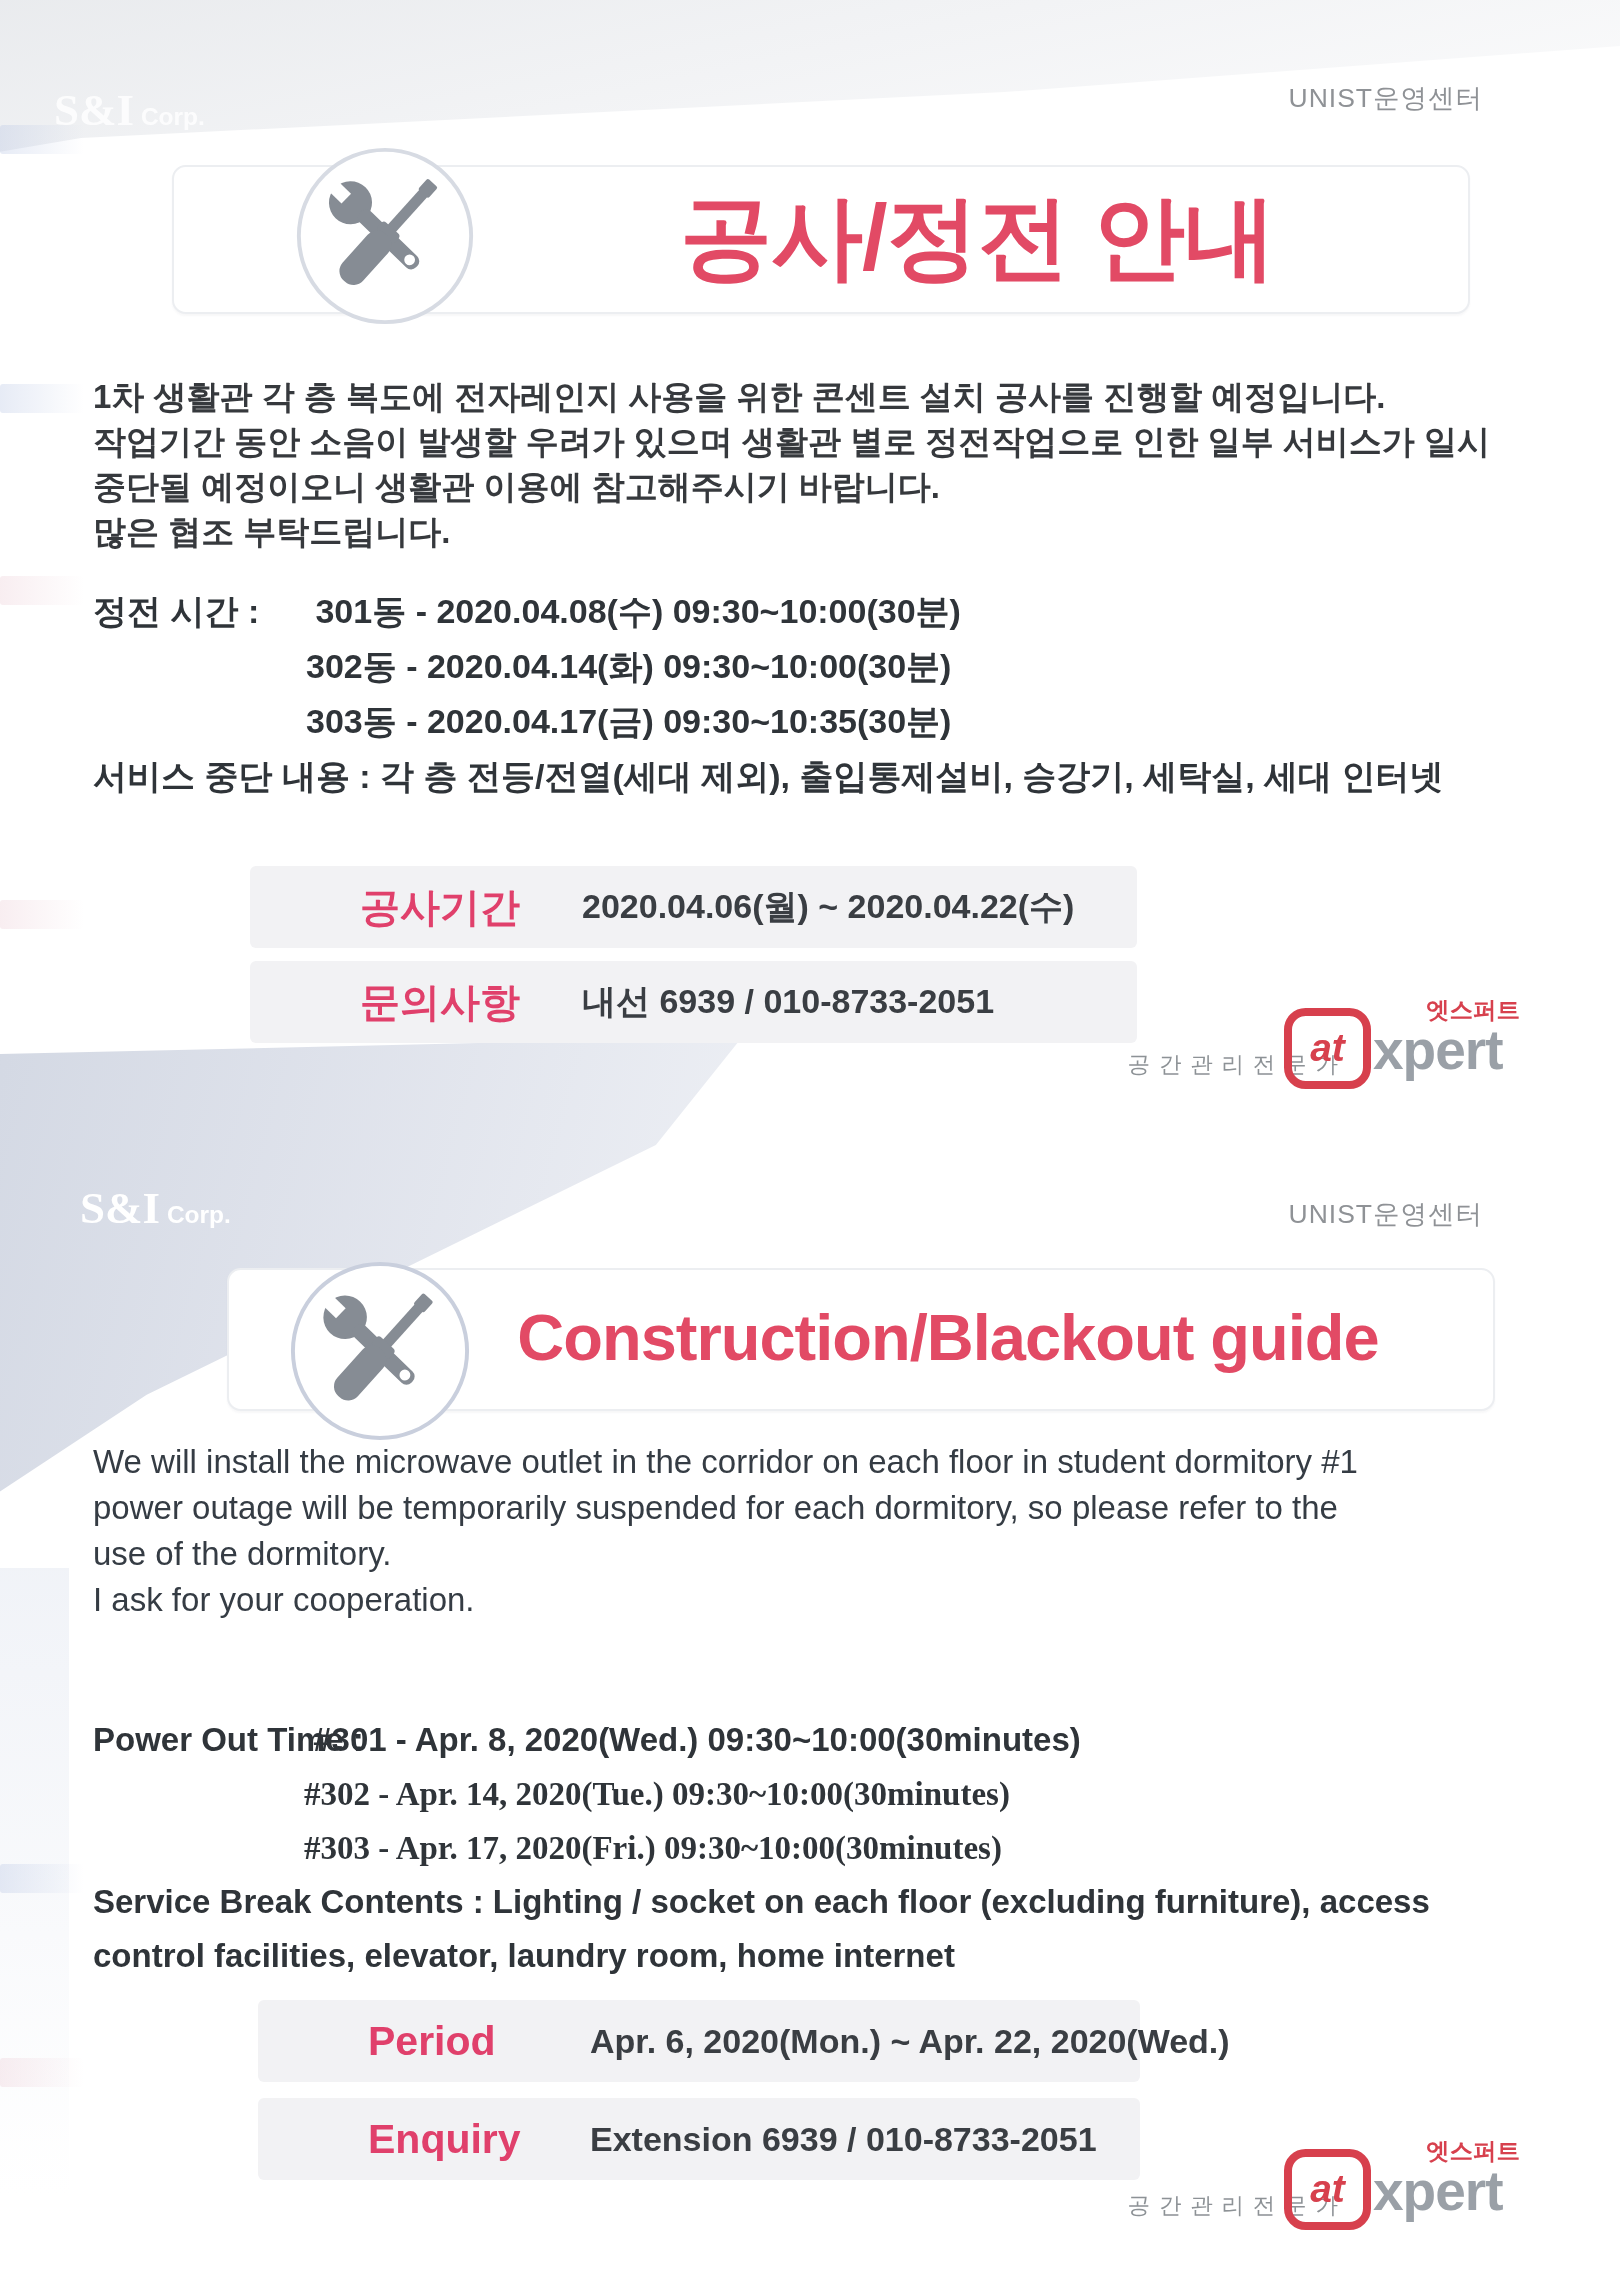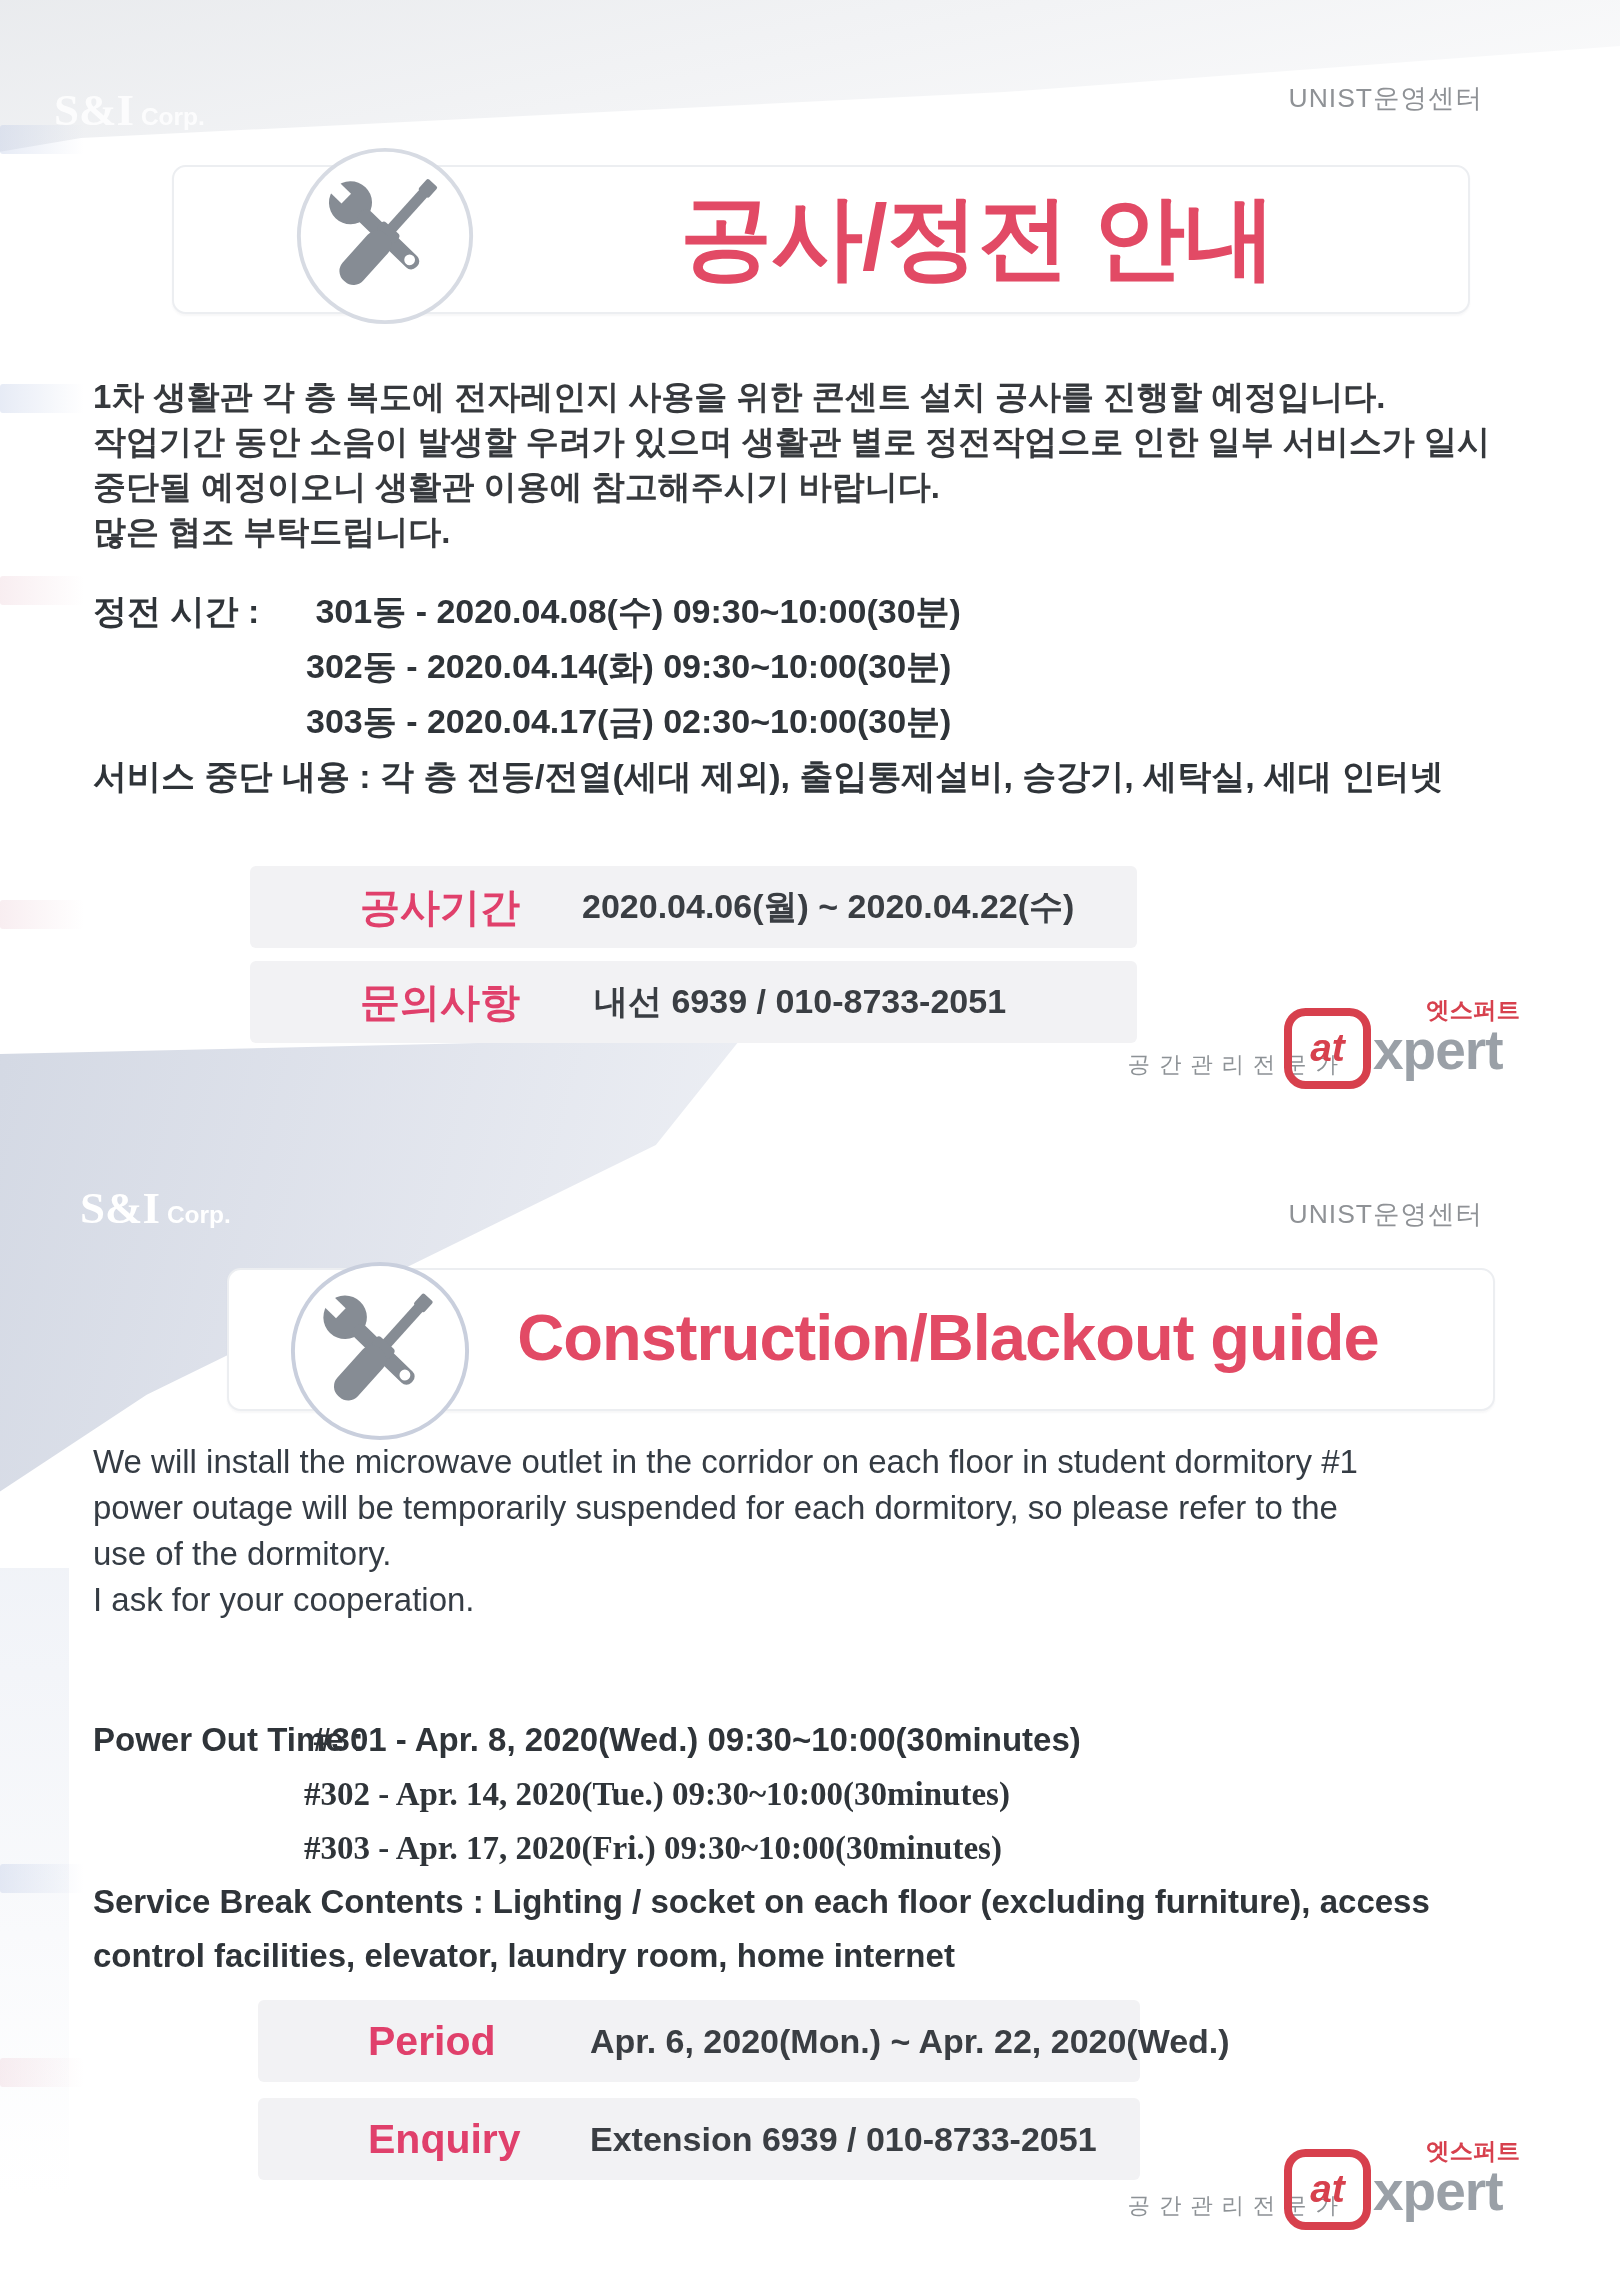--- a/index.html
+++ b/index.html
@@ -136,30 +136,30 @@
 
   <div class="abs sched sched-ko" style="left:93px;top:584px;">
     <div class="row">
       <span class="lbl">정전 시간 :</span>
       <span>301동 - 2020.04.08(수) 09:30~10:00(30분)</span>
     </div>
     <div class="row indent">
       <span>302동 - 2020.04.14(화) 09:30~10:00(30분)</span>
     </div>
     <div class="row indent">
-      <span>303동 - 2020.04.17(금) 02:30~10:00(30분)</span>
+      <span>303동 - 2020.04.17(금) 09:30~10:35(30분)</span>
     </div>
     <div class="row service-line">서비스 중단 내용 : 각 층 전등/전열(세대 제외), 출입통제설비, 승강기, 세탁실, 세대 인터넷</div>
   </div>
 
   <div class="abs info-row info-row-ko" style="left:250px;top:866px;width:887px;">
     <span class="info-label">공사기간</span>
     <span class="info-value">2020.04.06(월) ~ 2020.04.22(수)</span>
   </div>
-  <div class="abs info-row info-row-ko" style="left:250px;top:961px;width:887px;gap:12px;">
+  <div class="abs info-row info-row-ko" style="left:250px;top:961px;width:887px;">
     <span class="info-label">문의사항</span>
     <span class="info-value">내선 6939 / 010-8733-2051</span>
   </div>
 
   <div class="abs atx" style="left:1106px;top:1002px;">
     <span class="atx-tagline">공간관리전문가</span>
     <span class="atx-mark">
       <span>at</span>
     </span>
     <span class="atx-name">xpert</span>

